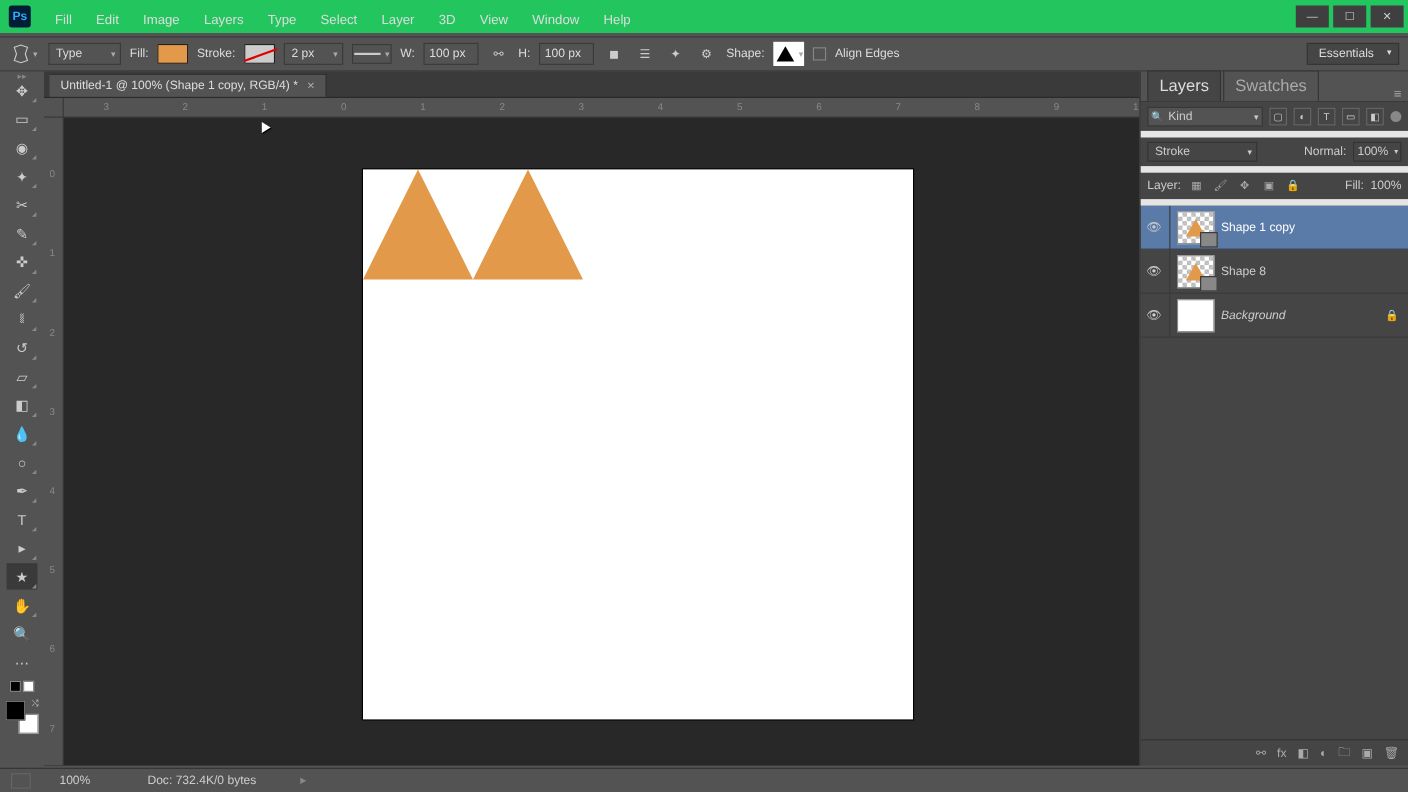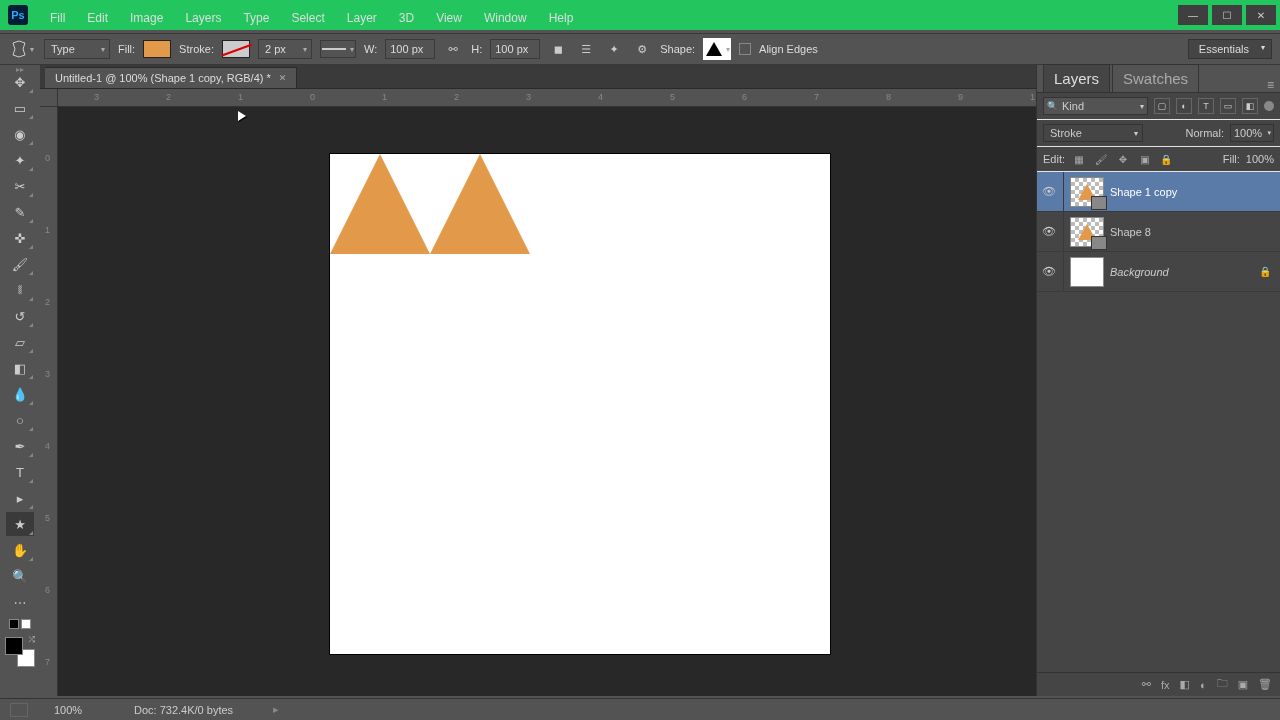--- a/index.html
+++ b/index.html
@@ -64,21 +64,21 @@
 .cursor-arrow { position: absolute; left: 198px; top: 22px; color: #000; font-size: 14px; pointer-events:none; z-index:5;}
 .cursor-arrow::before { content:""; display:block; width:0;height:0; border-left:8px solid #fff; border-top:5px solid transparent; border-bottom:5px solid transparent; filter: drop-shadow(1px 1px 0 #000);}
 
 
 .rightdock { position: absolute; right: 0; top: 65px; width: 244px; bottom: 24px; background: #535353; border-left: 1px solid #333; display: flex; flex-direction: column; }
 .panel-tabs { height: 28px; border-bottom: 1px solid #333; display: flex; align-items: flex-end; padding-left: 6px; }
 .panel-tabs .ptab { padding: 5px 10px; font-size: 15px; color: #ddd; background: #454545; border: 1px solid #333; border-bottom: none; margin-right: 2px; }
 .panel-tabs .ptab.inactive { background: #535353; color: #aaa; }
 .panel-tabs .menu-icon { margin-left: auto; margin-right: 6px; color: #aaa; font-size: 12px; }
 .panel-body { background: #454545; flex: 1; display: flex; flex-direction: column; font-size: 11px; color: #ccc; }
-.filter-row, .blend-row, .lock-row { display: flex; align-items: center; padding: 4px 6px; gap: 6px; border-bottom: 1px solid #e5e5e5; }
+.filter-row, .blend-row, .lock-row { display: flex; align-items: center; padding: 4px 6px; gap: 6px; border-bottom: 6px solid #e5e5e5; }
 .filter-row .kind-select { flex: 1; background: #535353; border: 1px solid #333; padding: 1px 14px 1px 18px; position: relative; height: 18px; display: flex; align-items: center; }
 .filter-row .kind-select::before { content: "🔍"; position: absolute; left: 3px; font-size: 9px; }
 .filter-row .kind-select::after { content: "▾"; position: absolute; right: 3px; font-size: 8px; }
 .filter-row .ficon { width: 16px; height: 16px; border: 1px solid #666; display: flex; align-items: center; justify-content: center; font-size: 9px; }
 .blend-row .blend-select { background: #454545; border: 1px solid #333; padding: 1px 16px 1px 6px; position: relative; width: 100px; height: 18px; display: flex; align-items: center; }
 .blend-row .blend-select::after { content: "▾"; position: absolute; right: 4px; font-size: 8px; }
 .blend-row .opacity-input { width: 44px; background: #454545; border: 1px solid #333; padding: 1px 3px; height: 18px; display: flex; align-items: center; position: relative; }
 .blend-row .opacity-input::after { content:"▾"; position:absolute; right:2px; font-size:7px; }
 .lock-row .licon { width: 16px; height: 16px; display: flex; align-items: center; justify-content: center; font-size: 10px; color: #aaa; }
 .layers-list { flex: 1; overflow: auto; }
@@ -255,21 +255,21 @@
       <div class="ficon">▭</div>
       <div class="ficon">◧</div>
       <div class="ficon" style="background:#888;border-radius:50%;width:10px;height:10px;border:none"></div>
     </div>
     <div class="blend-row">
       <div class="blend-select">Stroke</div>
       <span style="margin-left:auto">Normal:</span>
       <div class="opacity-input">100%</div>
     </div>
     <div class="lock-row">
-      <span>Edit:</span>
+      <span>Layer:</span>
       <div class="licon">▦</div>
       <div class="licon">🖌</div>
       <div class="licon">✥</div>
       <div class="licon">▣</div>
       <div class="licon">🔒</div>
       <span style="margin-left:auto">Fill:</span>
       <div class="opacity-input">100%</div>
     </div>
     <div class="layers-list">
       <div class="layer selected">

